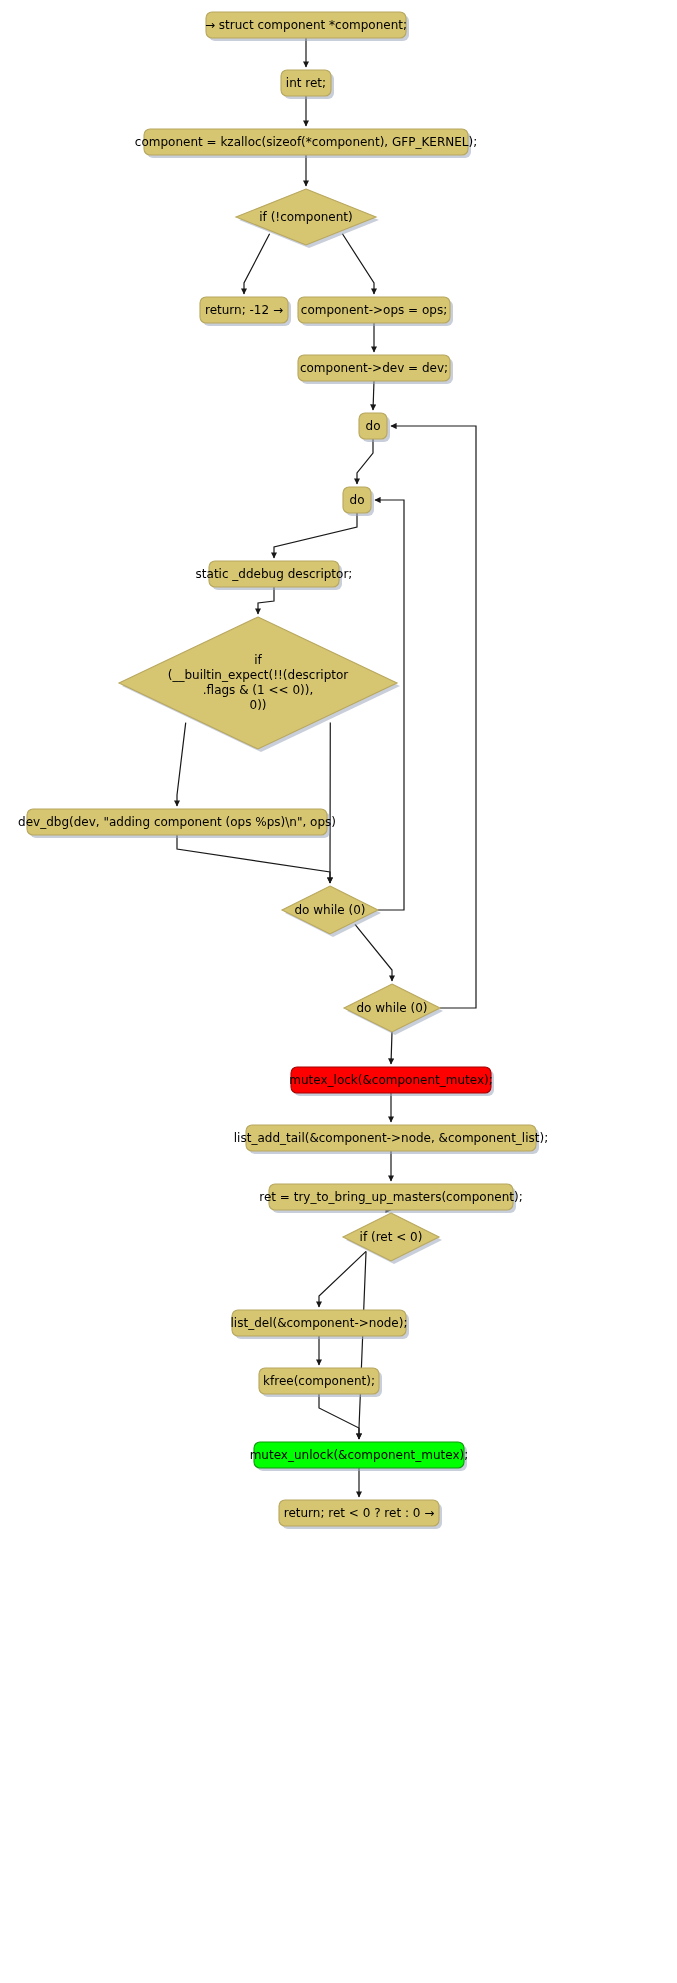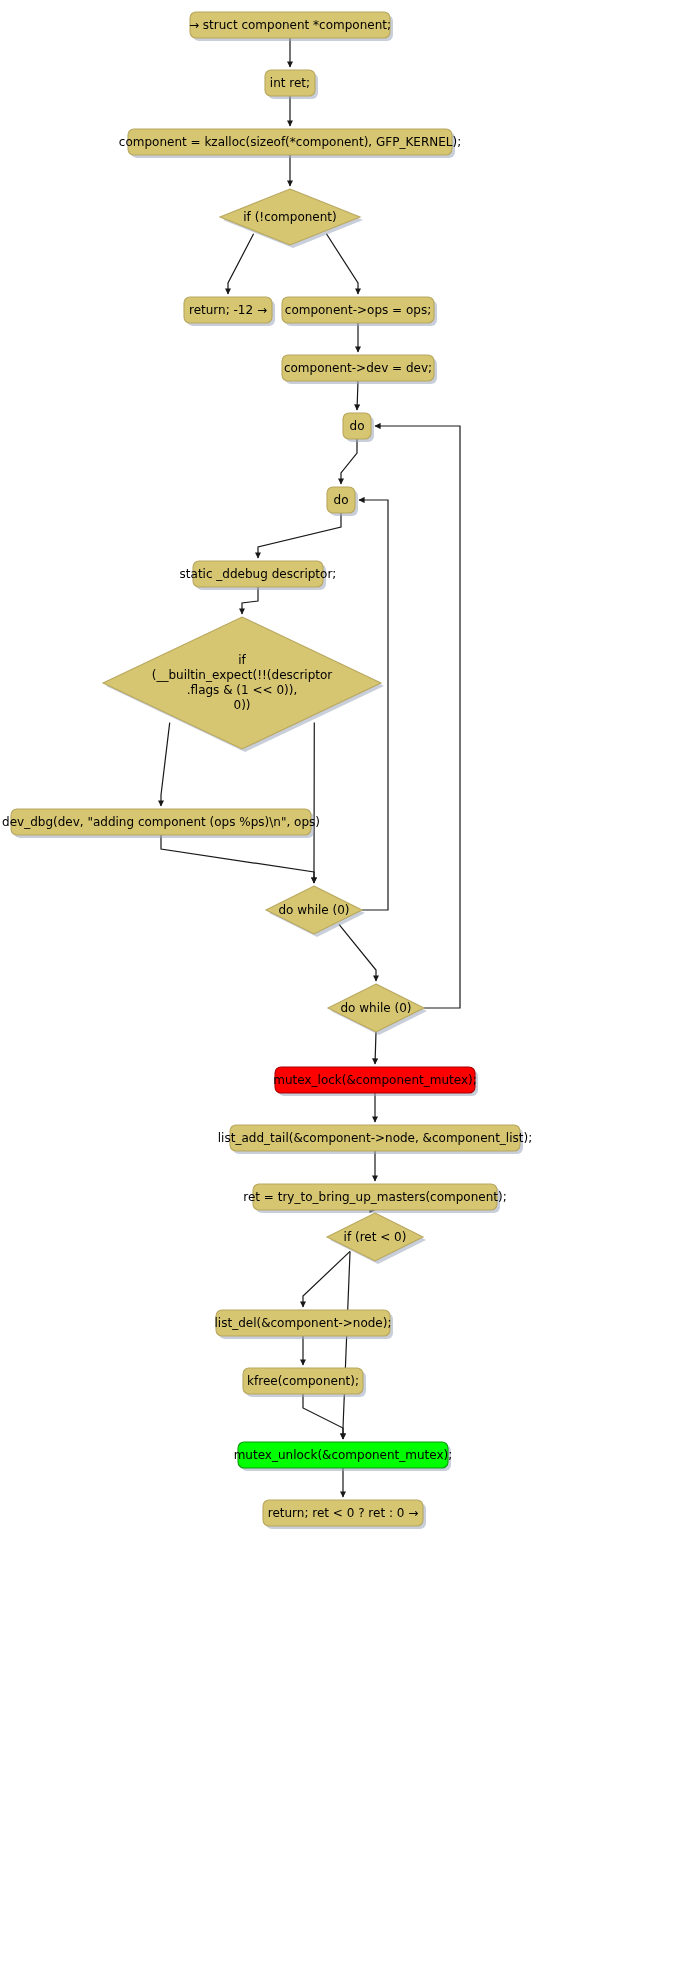--- a/index.html
+++ b/index.html
@@ -10,20 +10,21 @@
   body {
     width: 677px;
     height: 1983px;
     font-family: "DejaVu Sans", sans-serif;
     overflow: hidden;
   }
   #flow-root {
     position: relative;
     width: 536px;
     height: 1983px;
+    padding-left: 16px;
   }
   svg#flow-svg {
     display: block;
     width: 677px;
     height: 1983px;
   }
   .node-text {
     font-family: "DejaVu Sans", sans-serif;
     font-size: 12px;
     fill: #000000;

